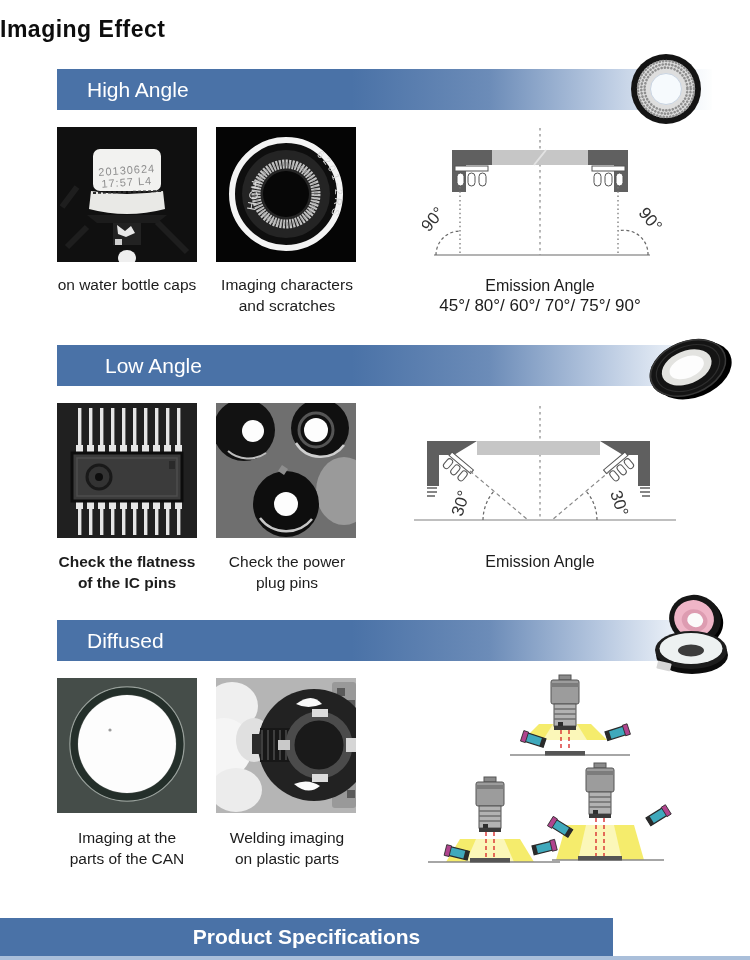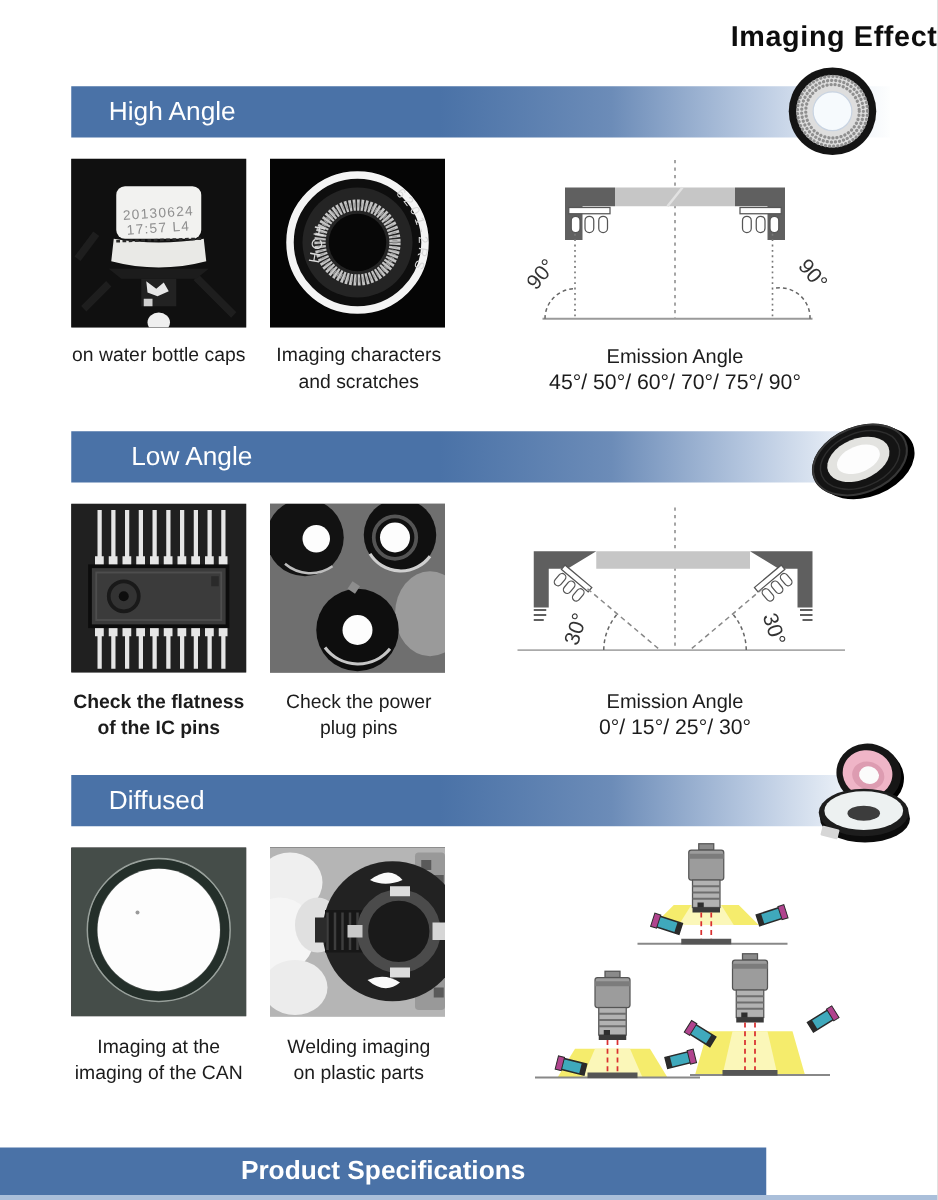--- a/index.html
+++ b/index.html
@@ -3,21 +3,21 @@
 <meta charset="utf-8">
 <style>
   * { margin:0; padding:0; box-sizing:border-box; }
   body { background:#888; font-family:"Liberation Sans", sans-serif; }
   .page {
     position:relative; width:750px; height:960px; margin:0 auto;
     background:#ffffff; overflow:hidden;
   }
   .page-title {
     position:absolute; top:16px; left:0; width:750px;
-    text-align:right; font-size:23px; font-weight:bold; color:#0d0d0d;
+    text-align:left; font-size:23px; font-weight:bold; color:#0d0d0d;
     letter-spacing:0.5px;
   }
   .banner {
     position:absolute; left:57px; width:655px; height:41px;
     background:linear-gradient(90deg,#4a72a7 0%,#4a72a7 45%,#6c8cb8 66%,#b7c8e0 83%,#e9eff7 94%,#fdfefe 100%);
     color:#ffffff; font-size:21px; line-height:41px; padding-left:30px;
   }
   .ring-icon { position:absolute; }
   .photo {
     position:absolute; width:140px; height:135px; background:#111; overflow:hidden;
@@ -133,21 +133,21 @@
 
   <div class="caption" style="left:37px; top:274px;">
     <div>on water bottle caps</div>
   </div>
   <div class="caption" style="left:197px; top:274px;">
     <div>Imaging characters</div>
     <div>and scratches</div>
   </div>
   <div class="diag-caption" style="top:276px;">
     <div>Emission Angle</div>
-    <div style="font-size:17px;">45°/ 50°/ 60°/ 70°/ 75°/ 90°</div>
+    <div style="font-size:17px;">45°/ 80°/ 60°/ 70°/ 75°/ 90°</div>
   </div>
 
   <div class="banner" style="top:345px;padding-left:48px;">
     <span>Low Angle</span>
   </div>
 
   <div class="ring-icon" style="left:633px; top:331px; width:110px; height:74px;">
     <svg viewBox="0 0 110 74" width="110" height="74">
       <g transform="rotate(-22 55 37)">
         <ellipse cx="59" cy="41" rx="40" ry="27" fill="#000"></ellipse>
@@ -268,21 +268,20 @@
   <div class="caption" style="left:37px; top:551px;font-weight:bold;">
     <div>Check the flatness</div>
     <div>of the IC pins</div>
   </div>
   <div class="caption" style="left:197px; top:551px;">
     <div>Check the power</div>
     <div>plug pins</div>
   </div>
   <div class="diag-caption" style="top:552px;">
     <div>Emission Angle</div>
-    <div style="font-size:17px;">0°/ 15°/ 25°/ 30°</div>
   </div>
 
   <div class="banner" style="top:620px;">
     <span>Diffused</span>
   </div>
 
   <div class="ring-icon" style="left:633px; top:592px; width:112px; height:84px;">
     <svg viewBox="0 0 112 84" width="112" height="84">
 
       <g transform="translate(62,27) rotate(16)">
@@ -394,21 +393,21 @@
         <use href="#bracket-sym" transform="translate(134,158) rotate(32)"></use>
         <use href="#bracket-sym" transform="translate(226,158) rotate(148) translate(-22,-9) scale(1,-1) translate(0,-9)"></use>
         <line x1="132" y1="200" x2="244" y2="200" stroke="#888" stroke-width="1.5"></line>
         <rect x="158" y="196" width="44" height="4.5" fill="#555"></rect>
       </g>
     </svg>
   </div>
 
   <div class="caption" style="left:37px; top:827px;">
     <div>Imaging at the</div>
-    <div>imaging of the CAN</div>
+    <div>parts of the CAN</div>
   </div>
   <div class="caption" style="left:197px; top:827px;">
     <div>Welding imaging</div>
     <div>on plastic parts</div>
   </div>
 
   <div class="footer-bar">Product Specifications</div>
   <div class="footer-strip"></div>
 
 </div>

